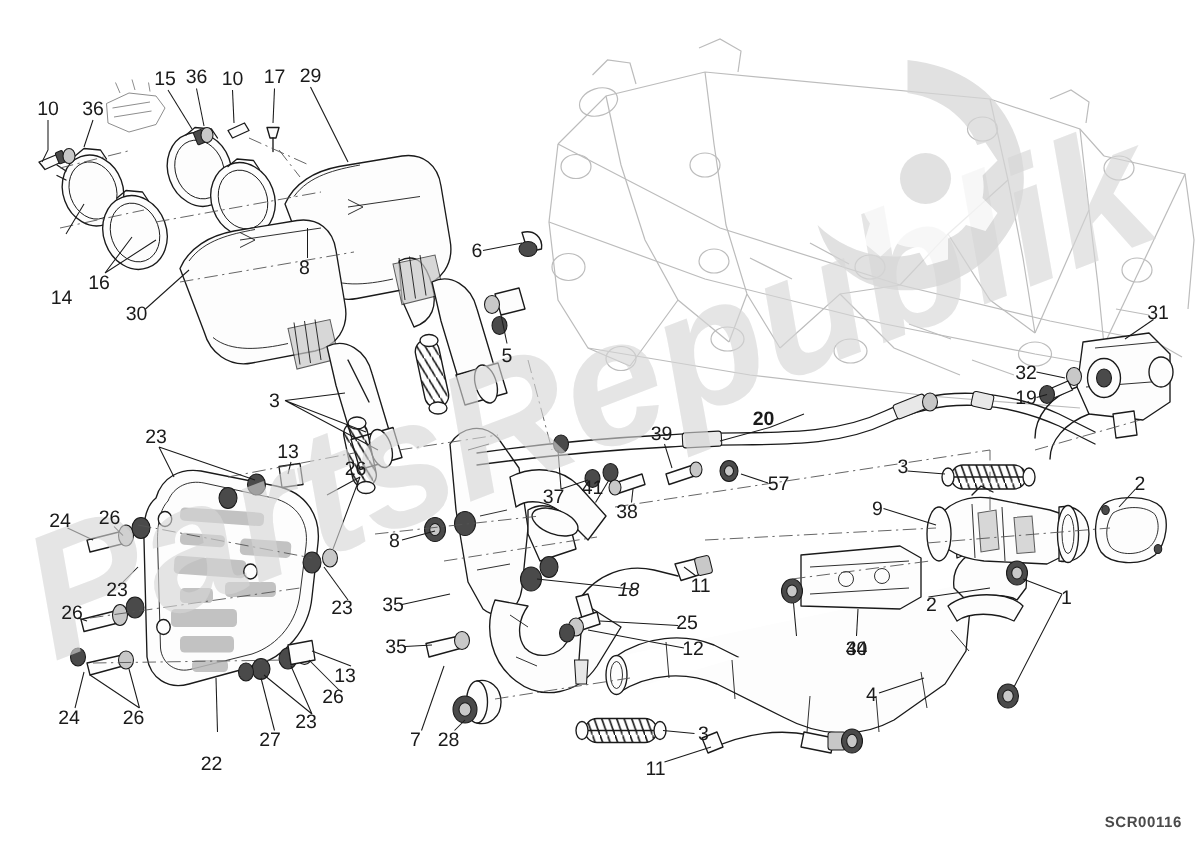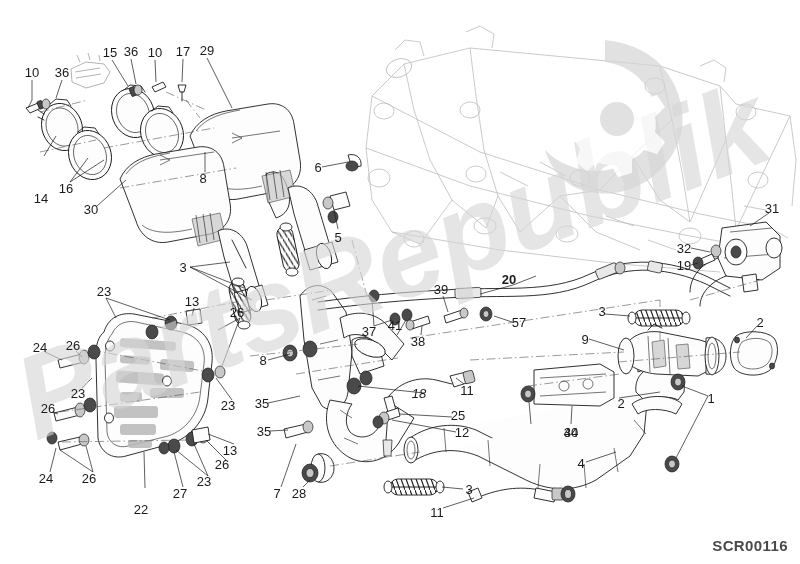--- a/index.html
+++ b/index.html
@@ -1,21 +1,21 @@
 <!DOCTYPE html>
 <html><head>
 <meta charset="utf-8">
 <style>
   html,body{margin:0;padding:0;background:#fff;}
   body{width:800px;height:564px;overflow:hidden;font-family:"Liberation Sans",sans-serif;}
   #sheet{position:relative;width:800px;height:564px;background:#ffffff;}
   #sheet svg{position:absolute;left:0;top:0;}
   .lbl{position:absolute;font-family:"Liberation Sans",sans-serif;font-size:13px;color:#1a1a1a;
        line-height:1;white-space:nowrap;transform:translate(-50%,-50%);}
-  #code{position:absolute;right:12px;bottom:10px;font-size:15px;font-weight:bold;
+  #code{position:absolute;right:12px;bottom:10px;font-size:10px;font-weight:bold;
         letter-spacing:.4px;color:#4a4a4a;font-family:"Liberation Sans",sans-serif;}
   .wm{position:absolute;left:0;top:0;width:800px;height:564px;pointer-events:none;}
 </style>
 </head>
 <body>
 
 <div id="sheet">
 
   <svg width="800" height="564" viewBox="0 0 800 564">
     <defs>

